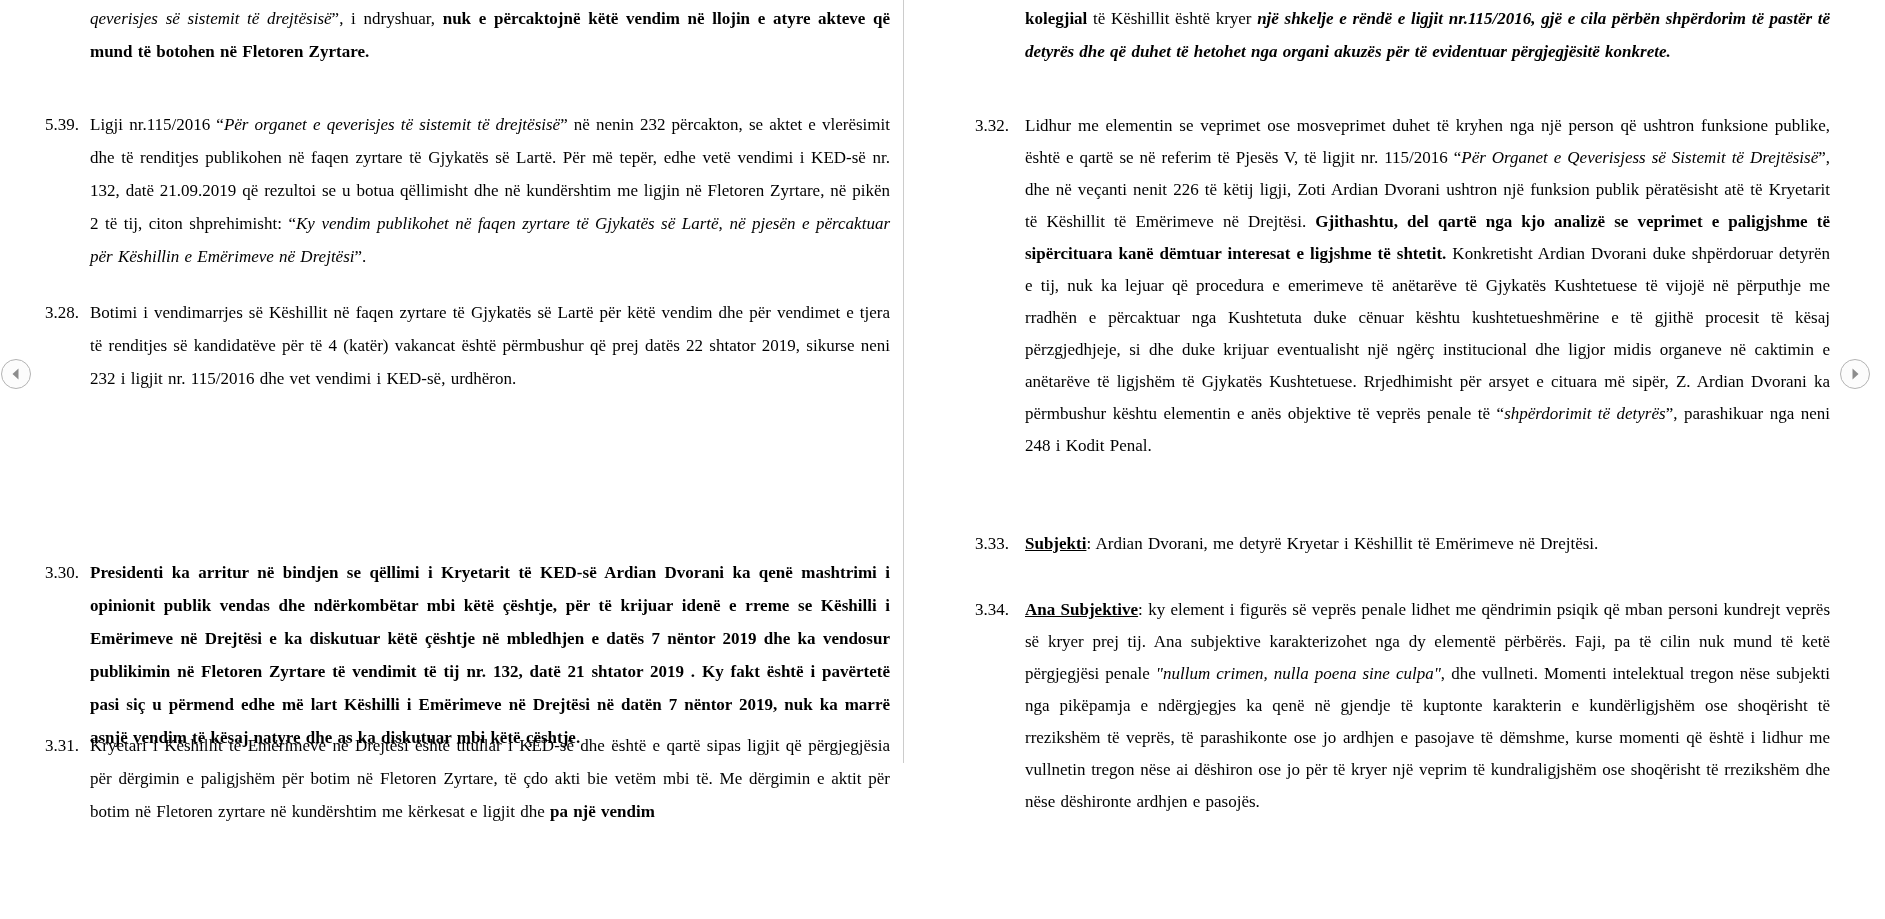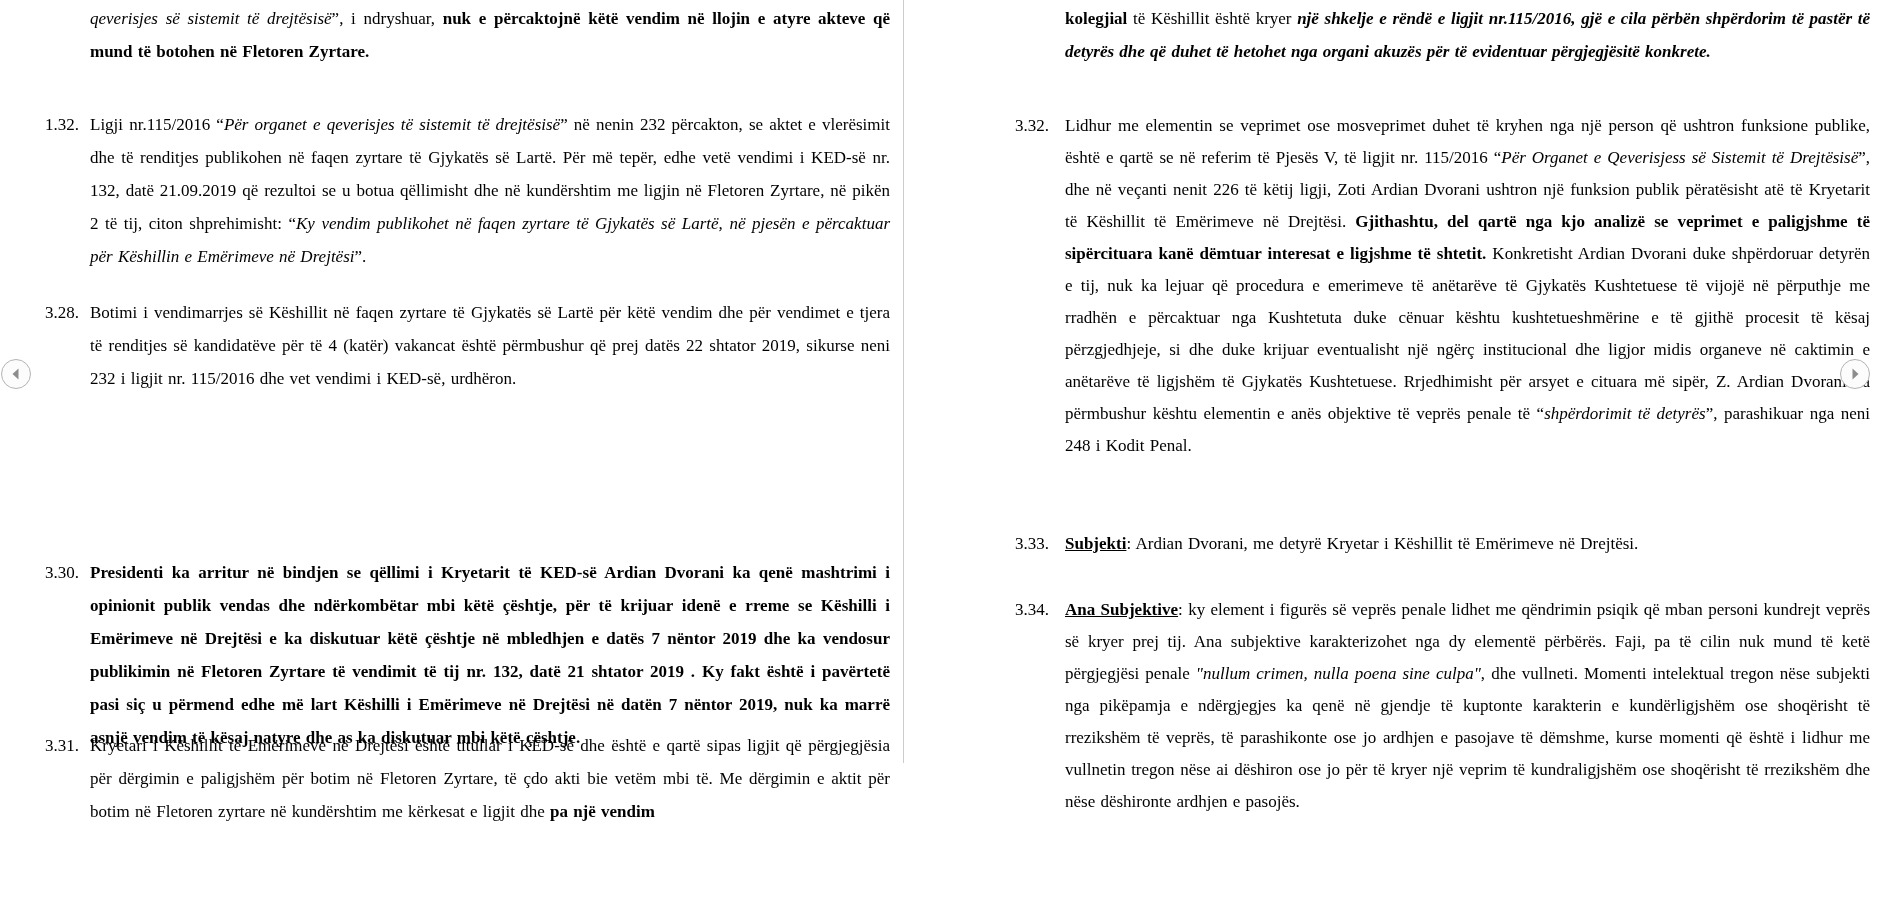--- a/index.html
+++ b/index.html
@@ -9,21 +9,21 @@
     height: 919px;
     background: #ffffff;
     overflow: hidden;
     font-family: "Liberation Serif", serif;
     color: #000000;
   }
   .viewer { position: relative; width: 1885px; height: 919px; }
 
   .page { position: absolute; top: 0; height: 919px; }
   .page-left  { left: 45px;  width: 845px; }
-  .page-right { left: 975px; width: 855px; margin-left: 40px; }
+  .page-right { left: 975px; width: 855px; }
 
   .para {
     position: absolute;
     left: 0;
     width: 100%;
     box-sizing: border-box;
     padding-left: 45px;
     font-size: 17px;
     line-height: 33px;
     text-align: justify;
@@ -71,21 +71,21 @@
 
 <div class="viewer">
 
   <div class="page page-left">
 
     <div class="para" style="top:2px">
       <span class="i">qeverisjes së sistemit të drejtësisë</span><span>”, i ndryshuar, </span><span class="b">nuk e përcaktojnë këtë vendim në llojin e atyre akteve që mund të botohen në Fletoren Zyrtare.</span>
     </div>
 
     <div class="para" style="top:108px">
-      <span class="num">1.32.</span>
+      <span class="num">5.39.</span>
       <span>Ligji nr.115/2016 “</span><span class="i">Për organet e qeverisjes të sistemit të drejtësisë</span><span>” në nenin 232 përcakton, se aktet e vlerësimit dhe të renditjes publikohen në faqen zyrtare të Gjykatës së Lartë. Për më tepër, edhe vetë vendimi i KED-së nr. 132, datë 21.09.2019 që rezultoi se u botua qëllimisht dhe në kundërshtim me ligjin në Fletoren Zyrtare, në pikën 2 të tij, citon shprehimisht: “</span><span class="i">Ky vendim publikohet në faqen zyrtare të Gjykatës së Lartë, në pjesën e përcaktuar për Këshillin e Emërimeve në Drejtësi</span><span>”.</span>
     </div>
 
     <div class="para" style="top:296px">
       <span class="num">3.28.</span>
       <span>Botimi i vendimarrjes së Këshillit në faqen zyrtare të Gjykatës së Lartë për këtë vendim dhe për vendimet e tjera të renditjes së kandidatëve për të 4 (katër) vakancat është përmbushur që prej datës 22 shtator 2019, sikurse neni 232 i ligjit nr. 115/2016 dhe vet vendimi i KED-së, urdhëron.</span>
     </div>
 
 
     <div class="para" style="top:556px">

